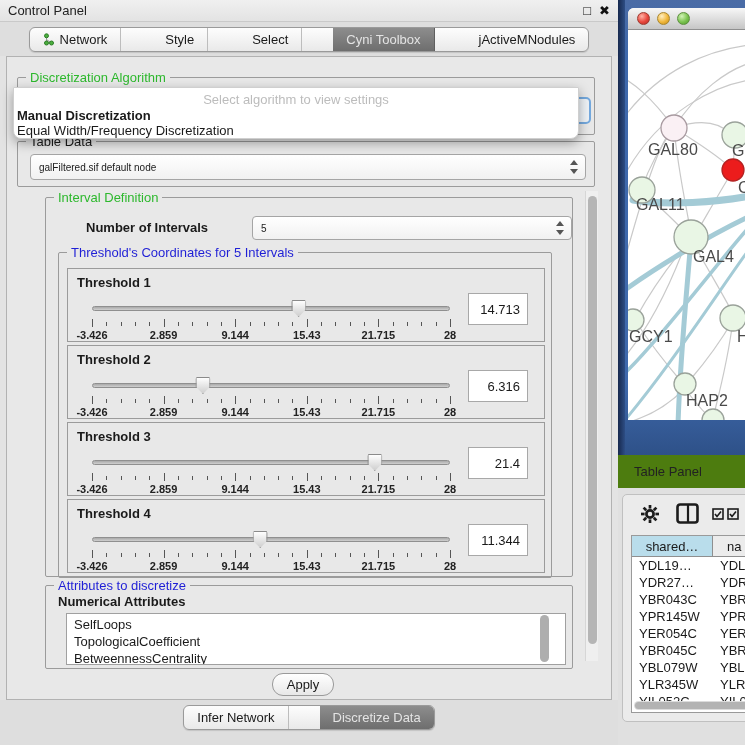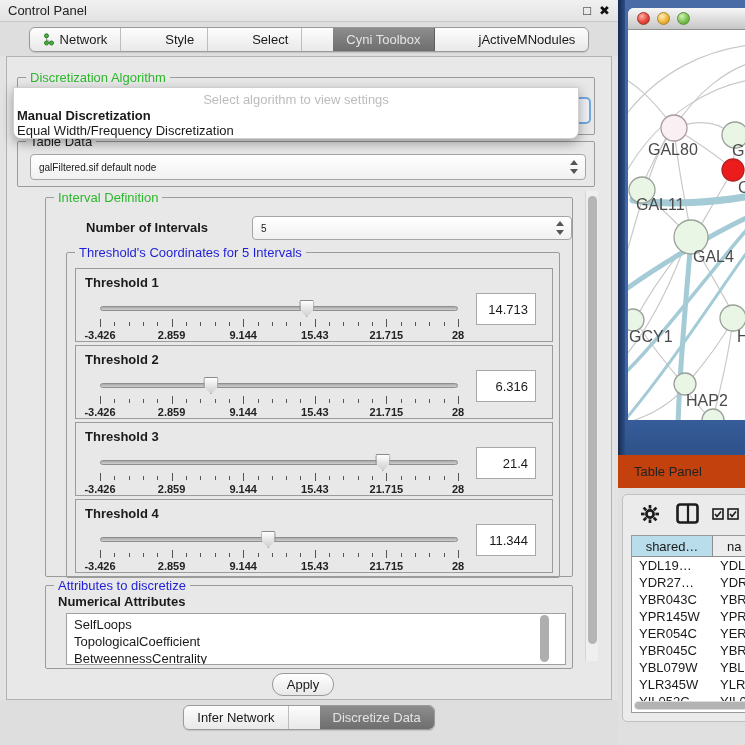--- a/index.html
+++ b/index.html
@@ -103,21 +103,21 @@
                 border-radius:6px 0 0 0; overflow:hidden; background:#ffffff; }
   .net-titlebar { position:absolute; left:0; top:0; width:100%; height:22px;
                   background:linear-gradient(#f7f7f7,#c6c6c6); border-bottom:1px solid #8f8f8f;
                   display:flex; align-items:center; gap:7px; padding-left:9px; }
   .light { width:13px; height:13px; border-radius:50%; }
   .light.red    { background:radial-gradient(circle at 35% 30%, #ffb3a6, #e8463c 55%, #ad2e26); border:1px solid #9c3a30; }
   .light.yellow { background:radial-gradient(circle at 35% 30%, #ffeec2, #f0b73a 55%, #c08b1f); border:1px solid #a8862e; }
   .light.green  { background:radial-gradient(circle at 35% 30%, #d2f3b7, #7ac24f 55%, #4f9a2e); border:1px solid #5d8f3f; }
   .net-canvas { position:absolute; left:0; top:22px; width:136px; height:390px; background:#ffffff; }
 
-  .tp-header { position:absolute; left:0; top:455px; width:127px; height:33px; background:#c2410c;
+  .tp-header { position:absolute; left:0; top:455px; width:127px; height:33px; background:#4d7c0f;
                display:flex; align-items:center; padding-left:16px; font-size:13px; color:#222; }
   .tp-body { position:absolute; left:0; top:488px; width:127px; height:257px; background:#e0e0e0; }
   .tp-inset { position:absolute; left:4px; top:6px; width:134px; height:228px; background:#ebebeb;
               border:1px solid #c0c0c0; border-radius:5px; }
   .tp-toolbar { position:absolute; left:0; top:0; width:100%; height:38px; }
   .tp-table { position:absolute; left:8px; top:40px; width:140px; height:178px; background:#ffffff;
               border:1px solid #9a9a9a; overflow:hidden; }
   .thead { display:flex; height:21px; border-bottom:1px solid #8f8f8f; }
   .th1 { width:81px; background:#b9ddeb; border-right:1px solid #8f8f8f; display:flex; align-items:center;
          justify-content:center; font-size:13px; }
@@ -198,21 +198,21 @@
 
     <div class="groupbox" style="left:38px; top:140px; width:528px; height:380px;">
       <span class="group-title gt-green">Interval Definition</span>
 
       <span class="noi-label">Number of Intervals</span>
       <div class="combo" style="left:206px; top:18px; width:320px; height:24px;">
         <span>5</span>
         <span class="spinner"></span>
       </div>
 
-      <div class="groupbox" style="left:12px; top:54px; width:494px; height:326px; border-color:#9b9b9b;margin-left:8px;">
+      <div class="groupbox" style="left:12px; top:54px; width:494px; height:326px; border-color:#9b9b9b;">
         <span class="group-title gt-blue">Threshold's Coordinates for 5 Intervals</span>
         <div>
             <div class="threshold-box" style="top: 15px;">
     <div class="threshold-label">Threshold 1</div>
     <div class="slider">
       <div class="track"></div>
       <div class="thumb" style="left: 57.7197%;"></div>
       <div class="ticks">
                   <span class="tick major" style="left: 0%;"></span>
                   <span class="tick" style="left: 4%;"></span>

